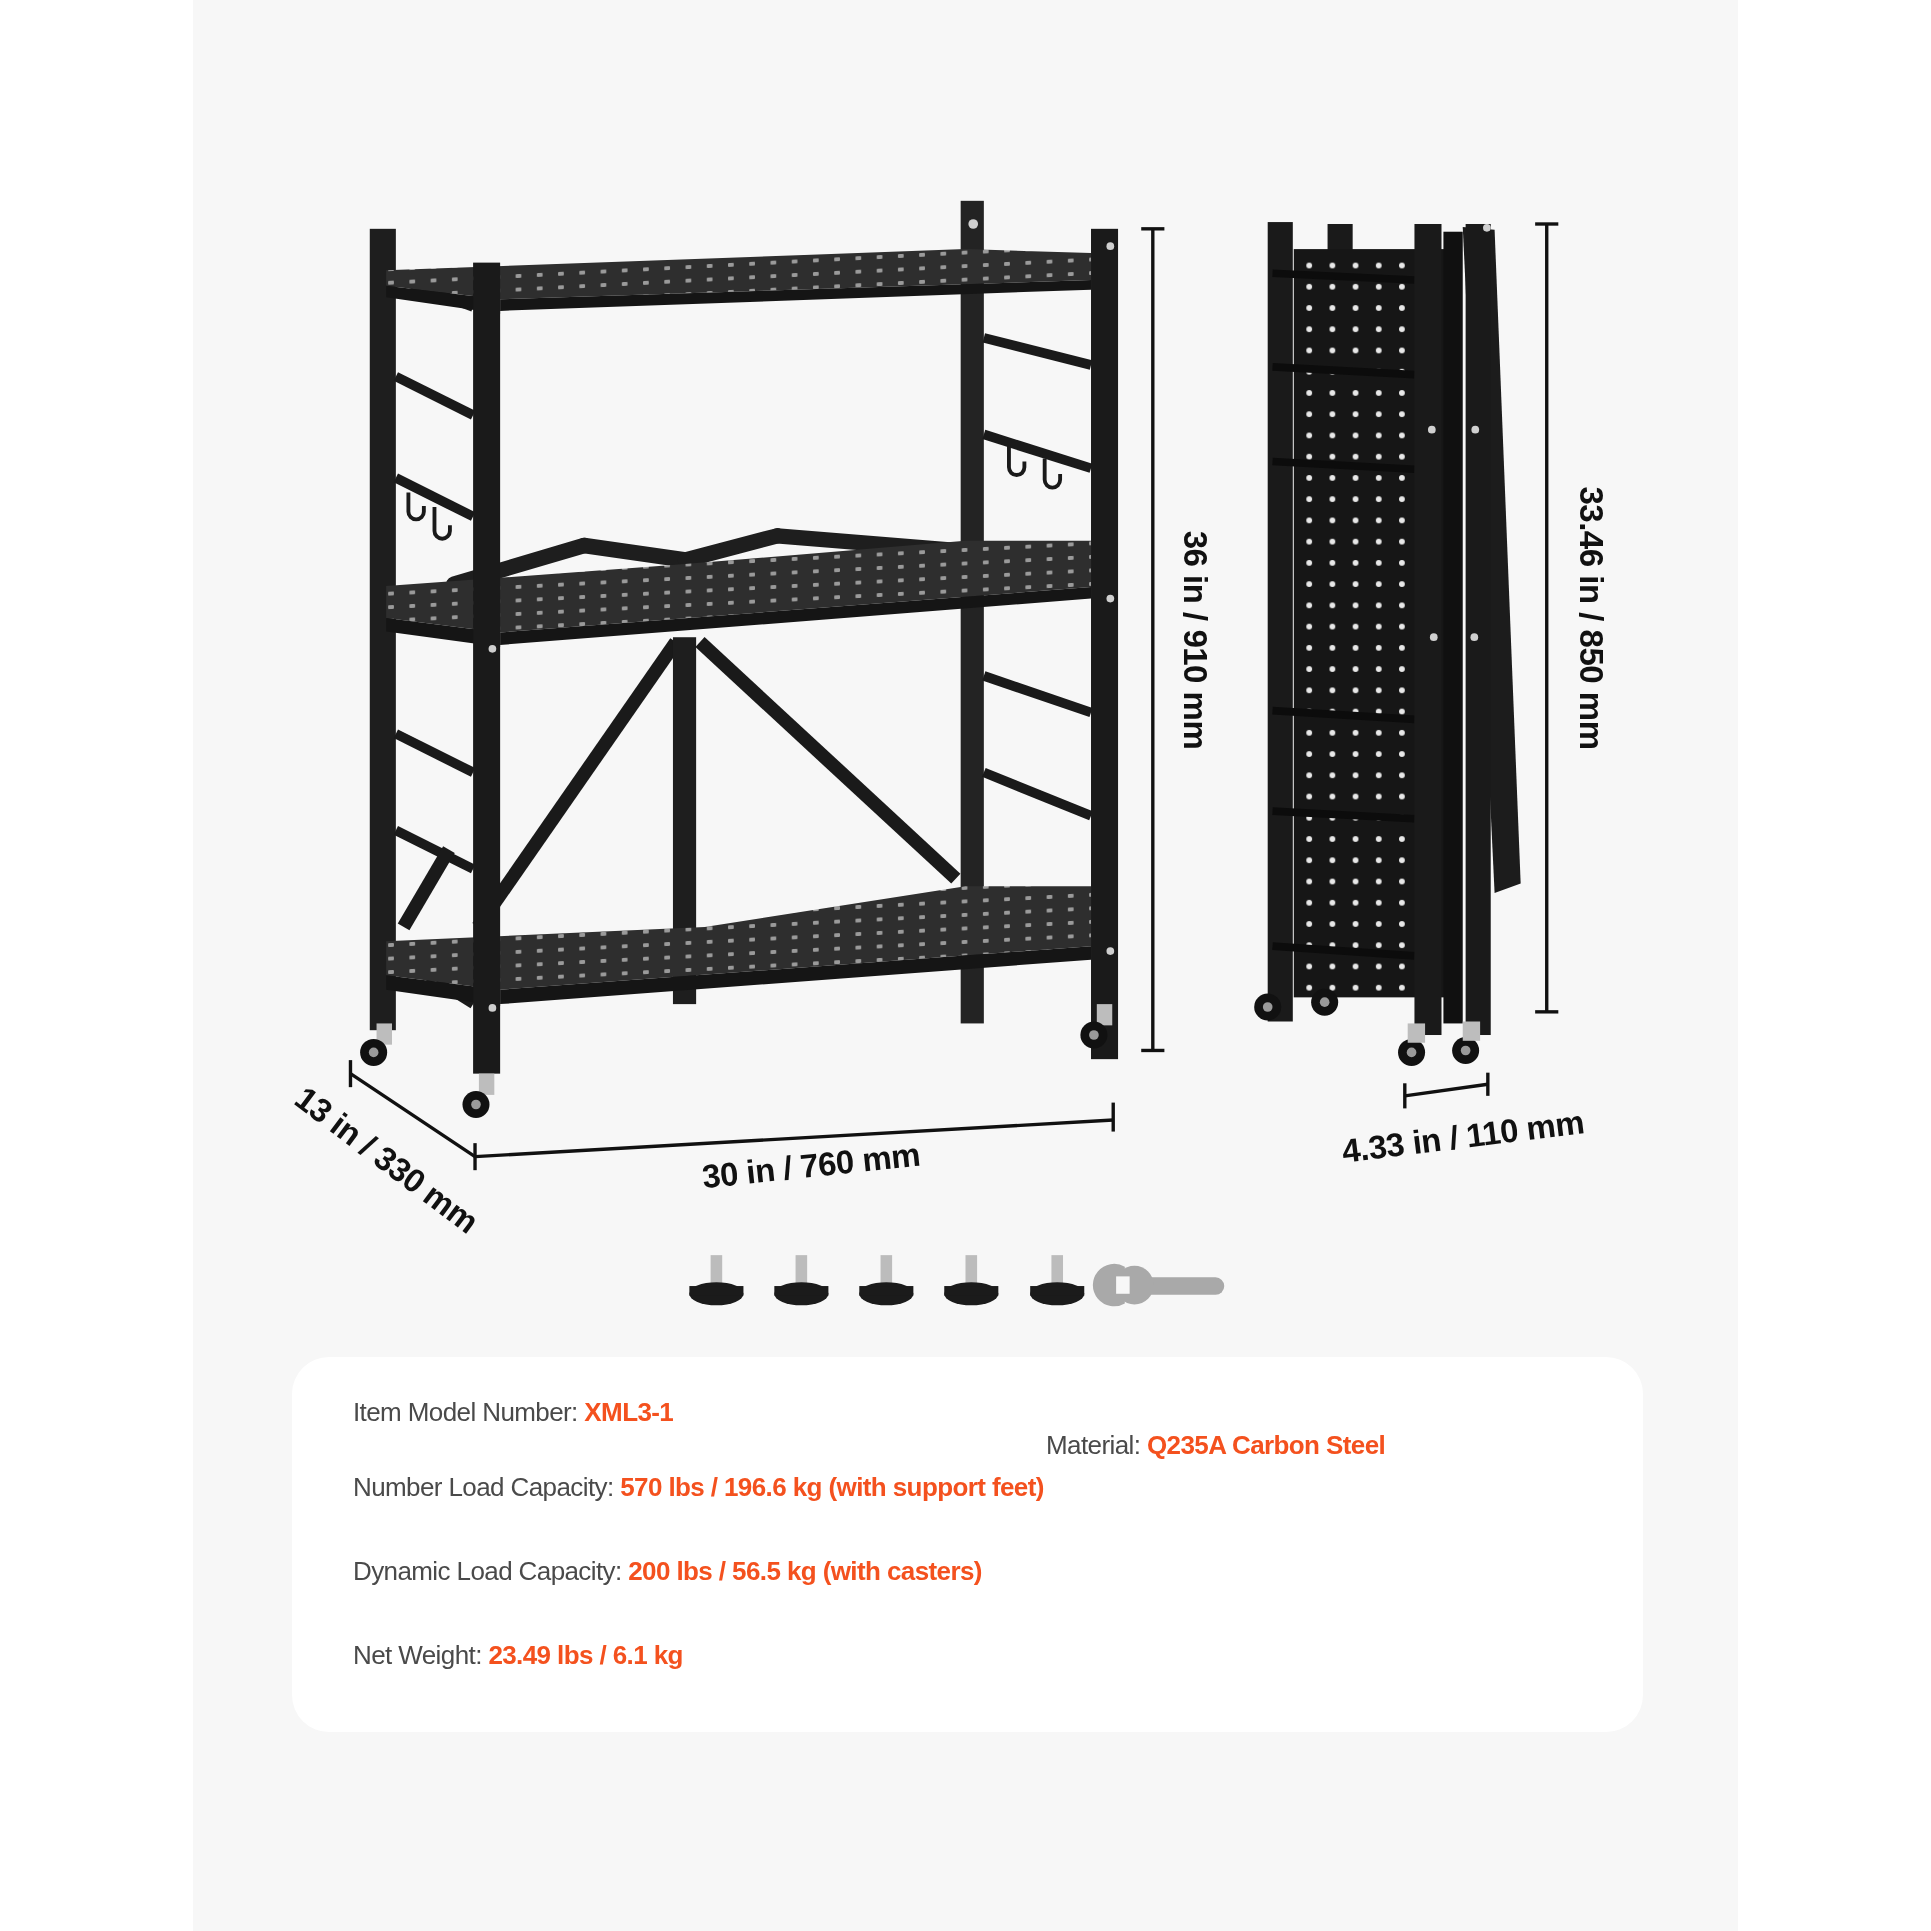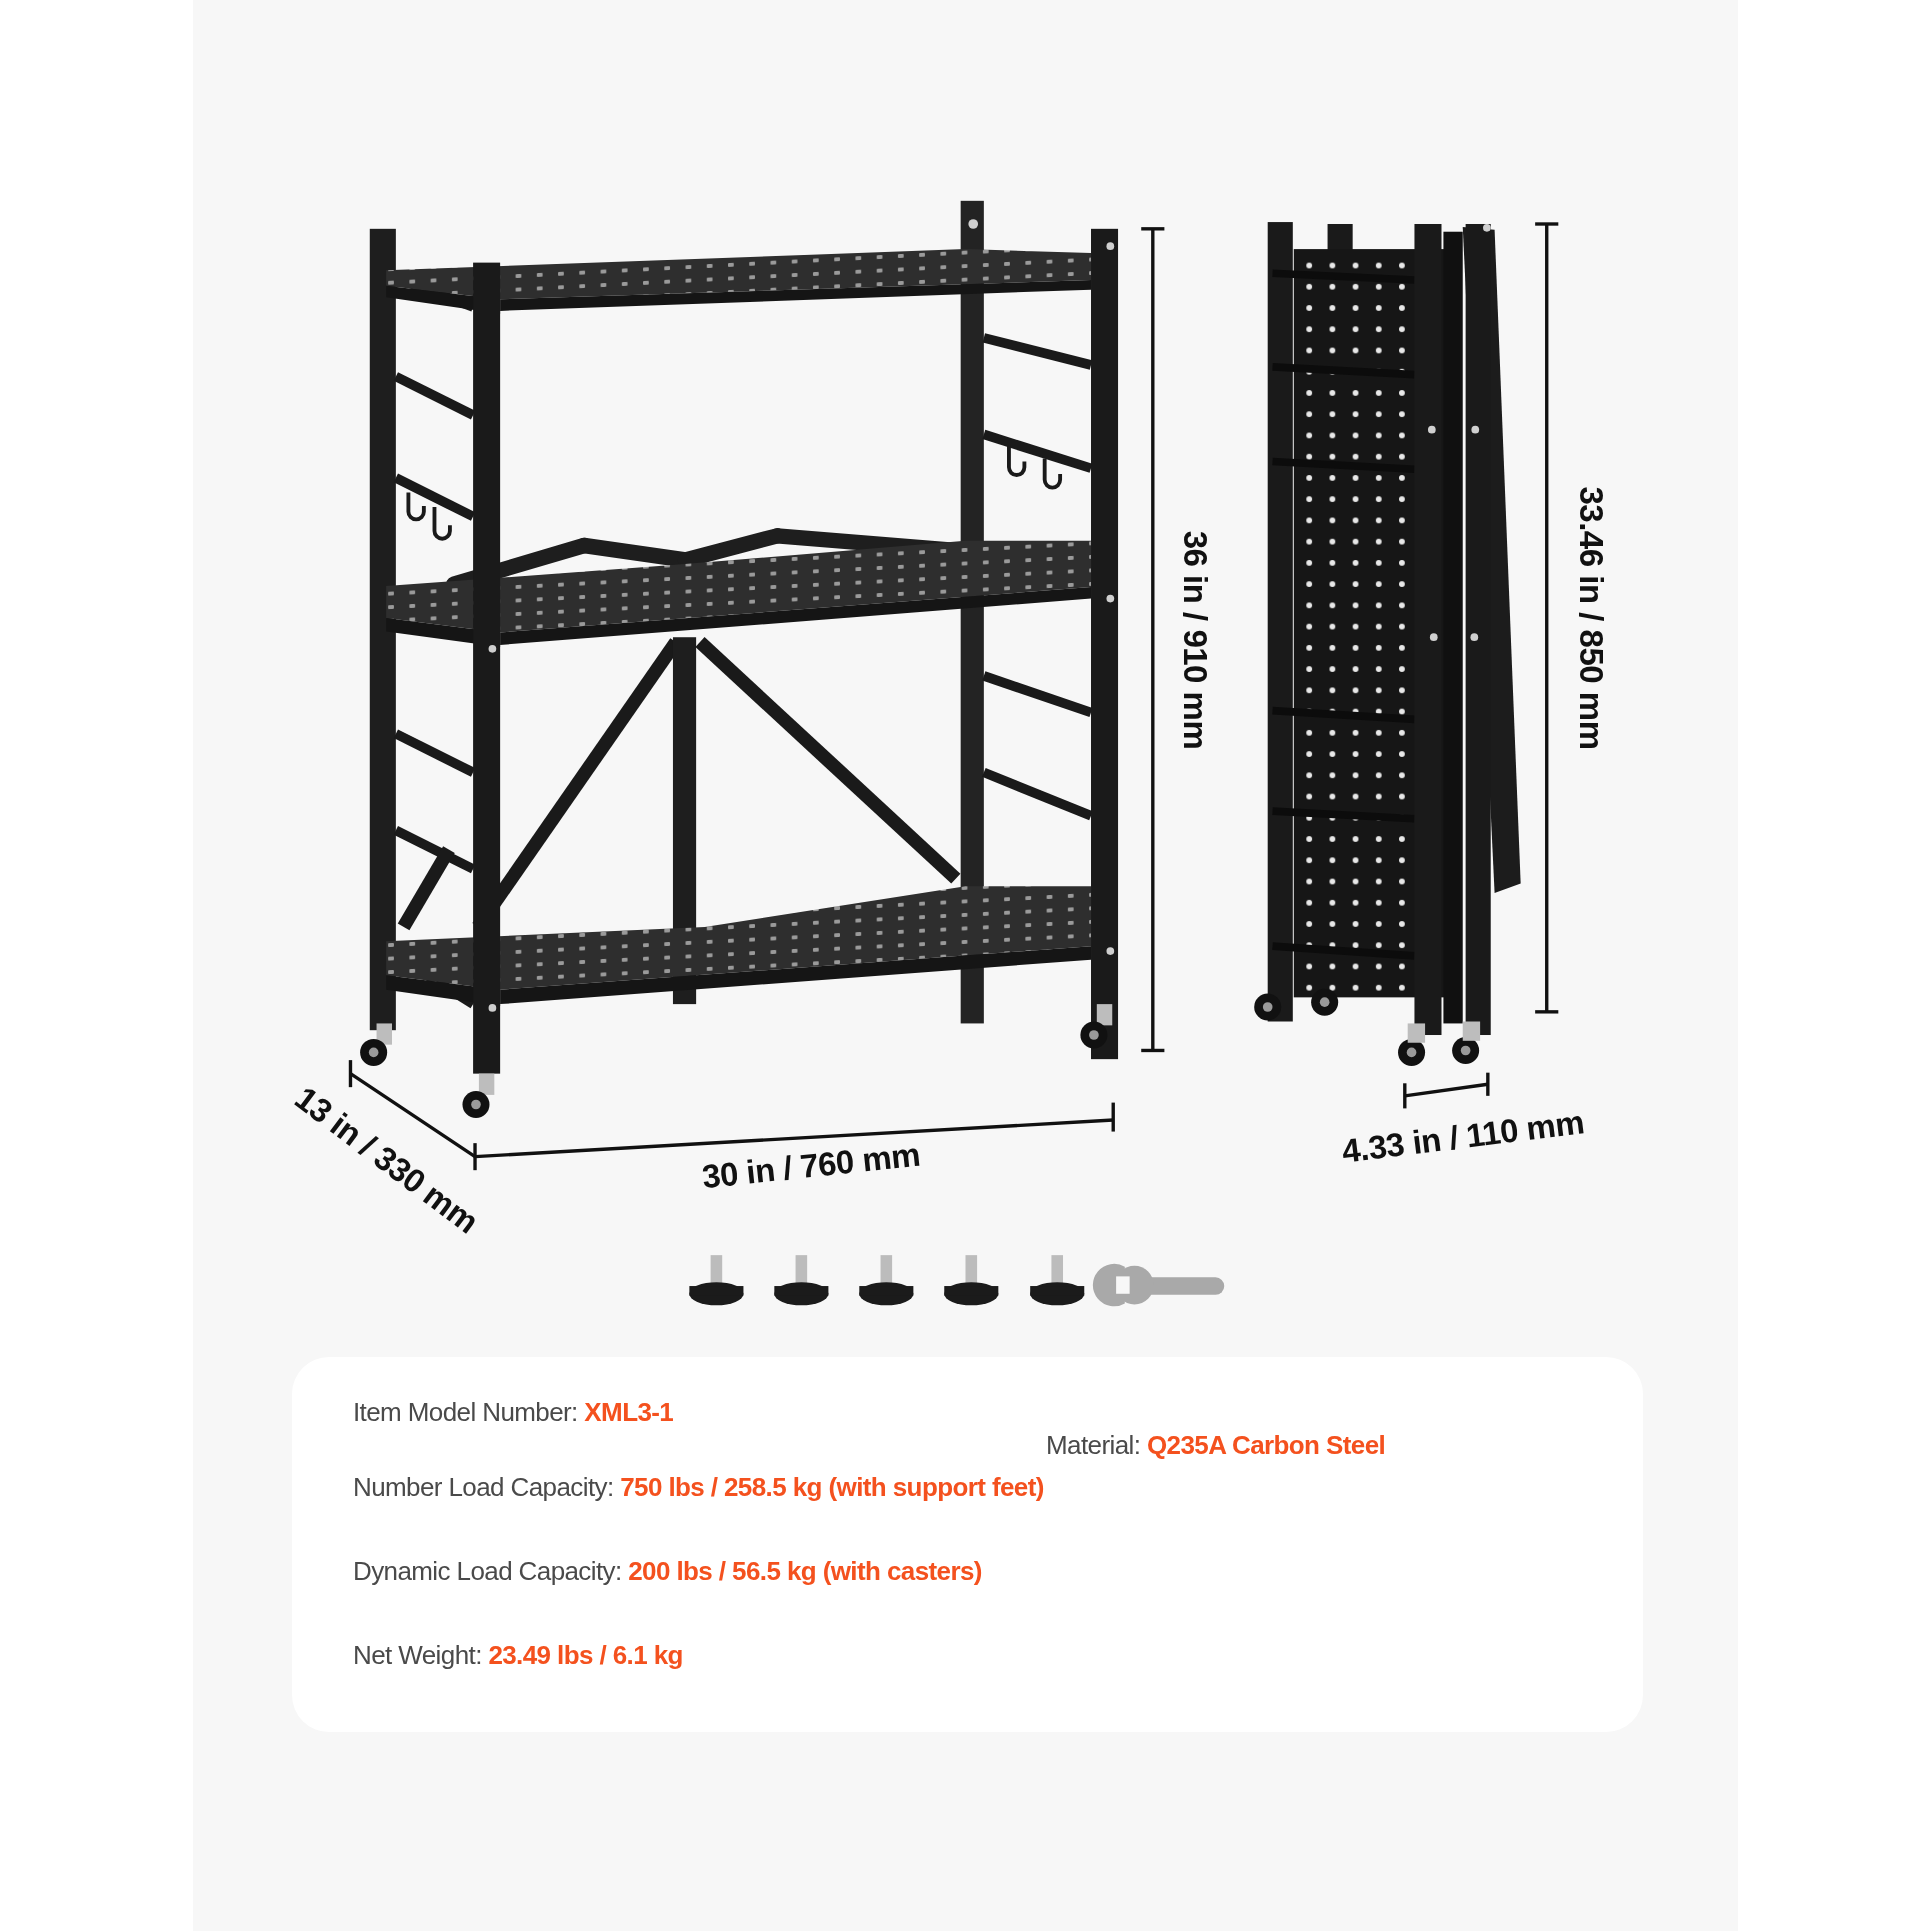--- a/index.html
+++ b/index.html
@@ -234,21 +234,21 @@
 <div class="spec-row" style="left:353px; top:1399px;">
   <span class="spec-label">Item Model Number:</span>
   <span class="spec-value">XML3-1</span>
 </div>
 <div class="spec-row" style="left:1046px; top:1432px;">
   <span class="spec-label">Material:</span>
   <span class="spec-value">Q235A Carbon Steel</span>
 </div>
 <div class="spec-row" style="left:353px; top:1474px;">
   <span class="spec-label">Number Load Capacity:</span>
-  <span class="spec-value">750 lbs / 258.5 kg (with support feet)</span>
+  <span class="spec-value">570 lbs / 196.6 kg (with support feet)</span>
 </div>
 <div class="spec-row" style="left:353px; top:1558px;">
   <span class="spec-label">Dynamic Load Capacity:</span>
   <span class="spec-value">200 lbs / 56.5 kg (with casters)</span>
 </div>
 <div class="spec-row" style="left:353px; top:1642px;">
   <span class="spec-label">Net Weight:</span>
   <span class="spec-value">23.49 lbs / 6.1 kg</span>
 </div>
 

